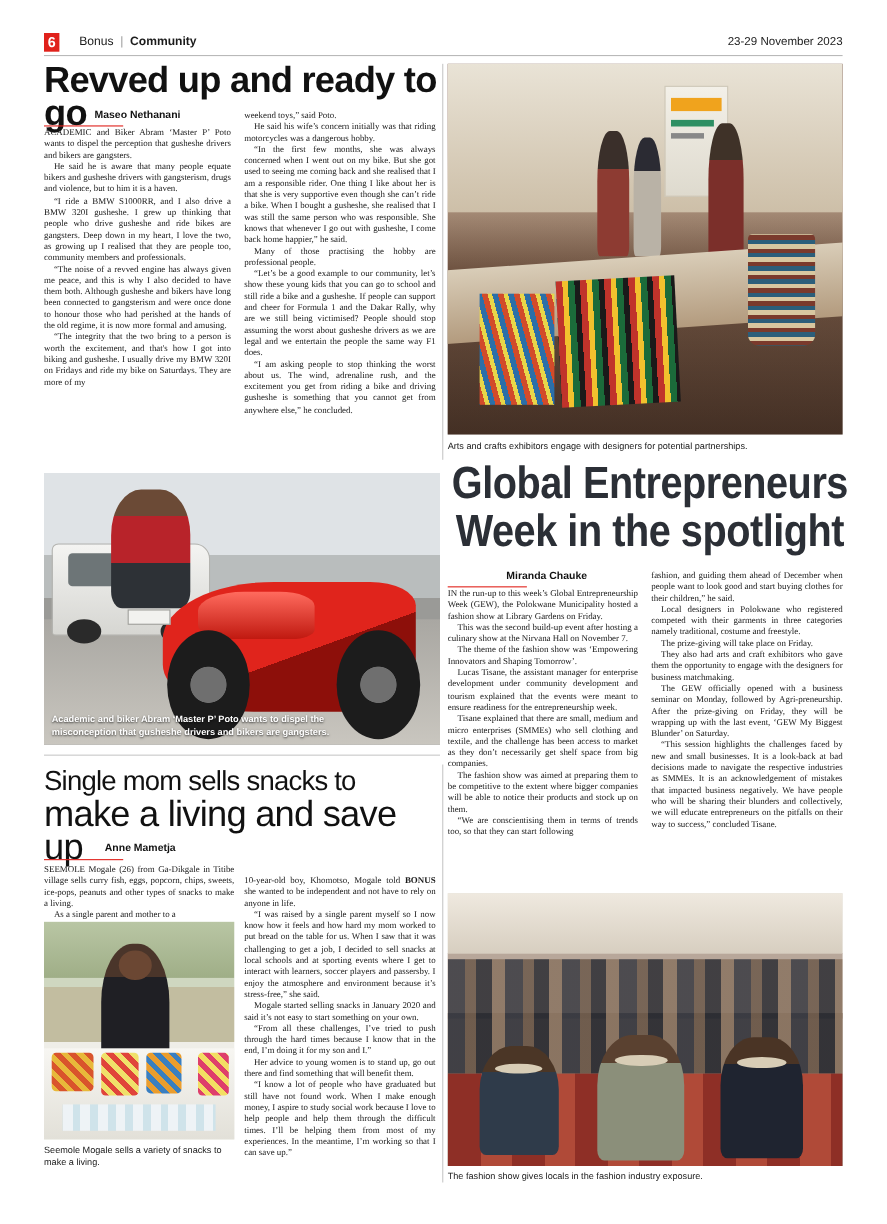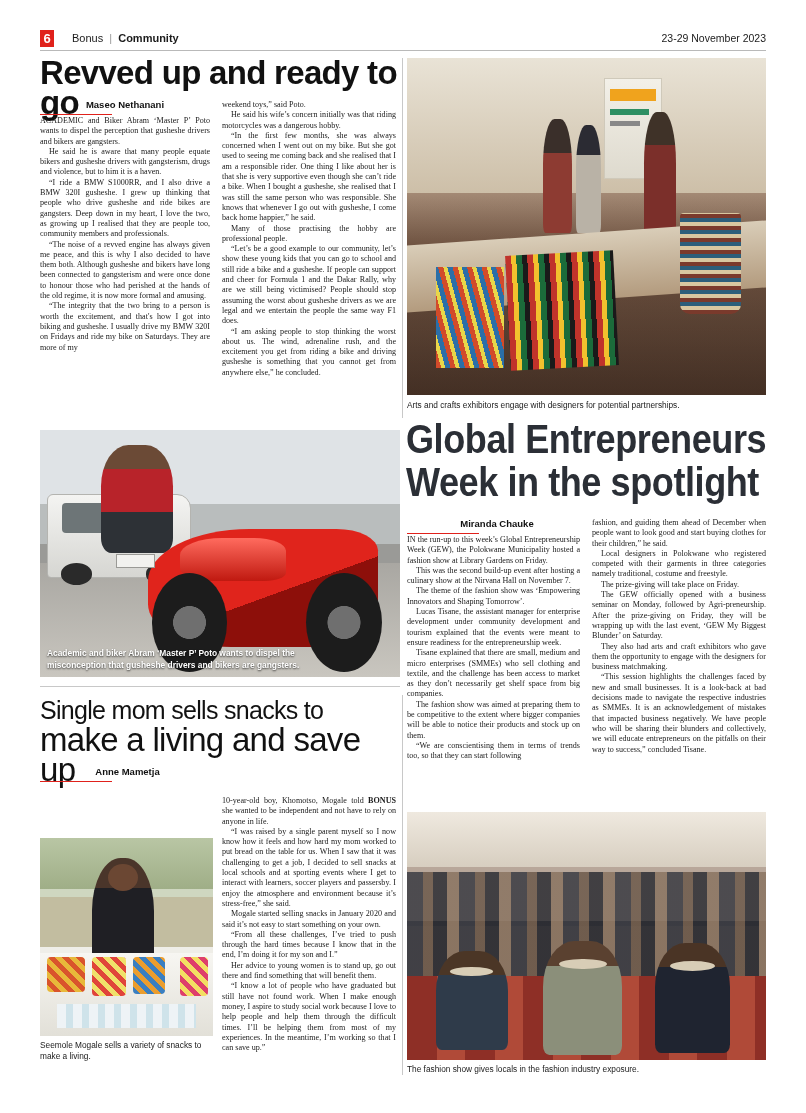--- a/index.html
+++ b/index.html
@@ -267,21 +267,21 @@
     <div class="p1"></div>
       <div class="p2"></div>
       <div class="p3"></div>
     <div class="table"></div>
     <div class="cloth"></div>
     <div class="cloth2"></div>
     <div class="bag"></div>
   </div>
   <div class="caption" style="position:absolute; left:407px; top:400px; width:359px;">Arts and crafts exhibitors engage with designers for potential partnerships.</div>
 
-  <div style="position:absolute; left:406px; top:418px; width:372px;">
+  <div style="position:absolute; left:406px; top:418px; width:372px;text-align:center;">
     <div class="hl-cond" style="font-size:41px; line-height:42px; width:420px;">Global Entrepreneurs</div>
     <div class="hl-cond" style="font-size:41px; line-height:44px; width:420px;">Week in the spotlight</div>
   </div>
 
   <div style="position:absolute; left:407px; top:518px; width:180px;">
     <div class="byline">Miranda Chauke</div>
     <div class="byrule"></div>
   </div>
 
   <div class="col" id="gew-col1" style="position:absolute; left:407px; top:535px; width:173px; height:268px;">
@@ -290,22 +290,22 @@
       <p>The theme of the fashion show was ‘Empowering Innovators and Shaping Tomorrow’.</p>
       <p>Lucas Tisane, the assistant manager for enterprise development under community development and tourism explained that the events were meant to ensure readiness for the entrepreneurship week.</p>
       <p>Tisane explained that there are small, medium and micro enterprises (SMMEs) who sell clothing and textile, and the challenge has been access to market as they don’t necessarily get shelf space from big companies.</p>
       <p>The fashion show was aimed at preparing them to be competitive to the extent where bigger companies will be able to notice their products and stock up on them.</p>
       <p>“We are conscientising them in terms of trends too, so that they can start following</p>
     </div>
   <div class="col" id="gew-col2" style="position:absolute; left:592px; top:518px; width:174px; height:285px;">
       <p class="noindent">fashion, and guiding them ahead of December when people want to look good and start buying clothes for their children,” he said.</p>
       <p>Local designers in Polokwane who registered competed with their garments in three categories namely traditional, costume and freestyle.</p>
       <p>The prize-giving will take place on Friday.</p>
+      <p>They also had arts and craft exhibitors who gave them the opportunity to engage with the designers for business matchmaking.</p>
       <p>The GEW officially opened with a business seminar on Monday, followed by Agri-preneurship. After the prize-giving on Friday, they will be wrapping up with the last event, ‘GEW My Biggest Blunder’ on Saturday.</p>
-      <p>They also had arts and craft exhibitors who gave them the opportunity to engage with the designers for business matchmaking.</p>
       <p>“This session highlights the challenges faced by new and small businesses. It is a look-back at bad decisions made to navigate the respective industries as SMMEs. It is an acknowledgement of mistakes that impacted business negatively. We have people who will be sharing their blunders and collectively, we will educate entrepreneurs on the pitfalls on their way to success,” concluded Tisane.</p>
     </div>
 
   <div class="photo ph-audience" style="left:407px; top:812px; width:359px; height:248px;">
     <div class="stage"></div>
     <div class="crowdrow r1"></div>
     <div class="crowdrow r2"></div>
     <div class="chairs"></div>
     <div class="fg1">
         <div class="hat"></div>
@@ -339,20 +339,24 @@
   <div style="position:absolute; left:40px; top:695px; width:362px;">
     <div class="hl-sans" style="font-size:25px; line-height:30px; font-weight:normal;">Single mom sells snacks to</div>
     <div class="hl-sans" style="font-size:33px; line-height:30px; font-weight:normal;">make a living and save up</div>
   </div>
 
   <div style="position:absolute; left:40px; top:766px; width:175px;">
     <div class="byline">Anne Mametja</div>
     <div class="byrule"></div>
   </div>
 
+  <div class="col" id="snacks-col1" style="position:absolute; left:40px; top:786px; width:173px; height:48px;">
+      <p class="noindent">SEEMOLE Mogale (26) from Ga-Dikgale in Titibe village sells curry fish, eggs, popcorn, chips, sweets, ice-pops, peanuts and other types of snacks to make a living.</p>
+      <p>As a single parent and mother to a</p>
+    </div>
 
   <div class="photo ph-snacks" style="left:40px; top:838px; width:173px; height:198px;">
     <div class="sky"></div>
     <div class="woman">
         <div class="face"></div>
       </div>
     <div class="table"></div>
     <div class="s1"></div>
       <div class="s2"></div>
       <div class="s3"></div>

